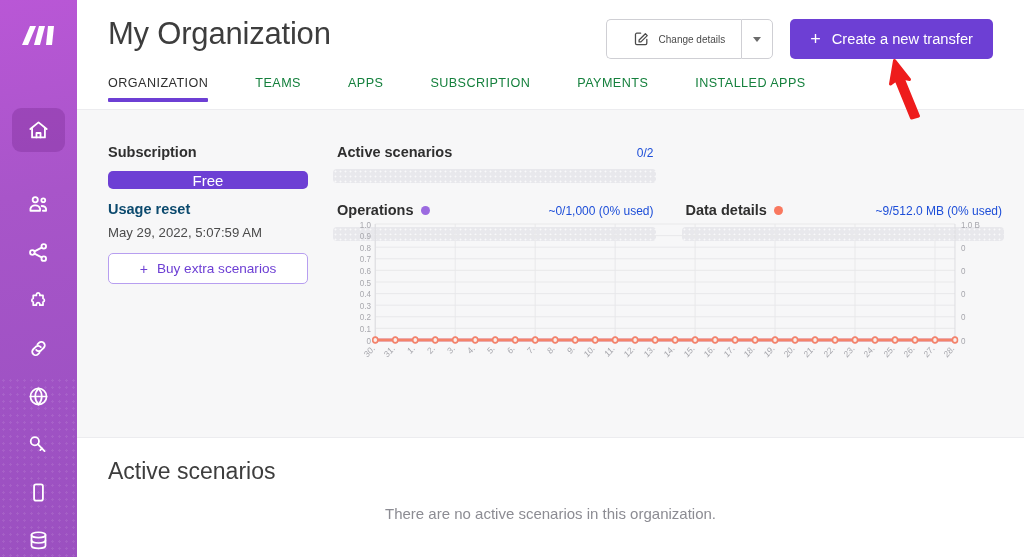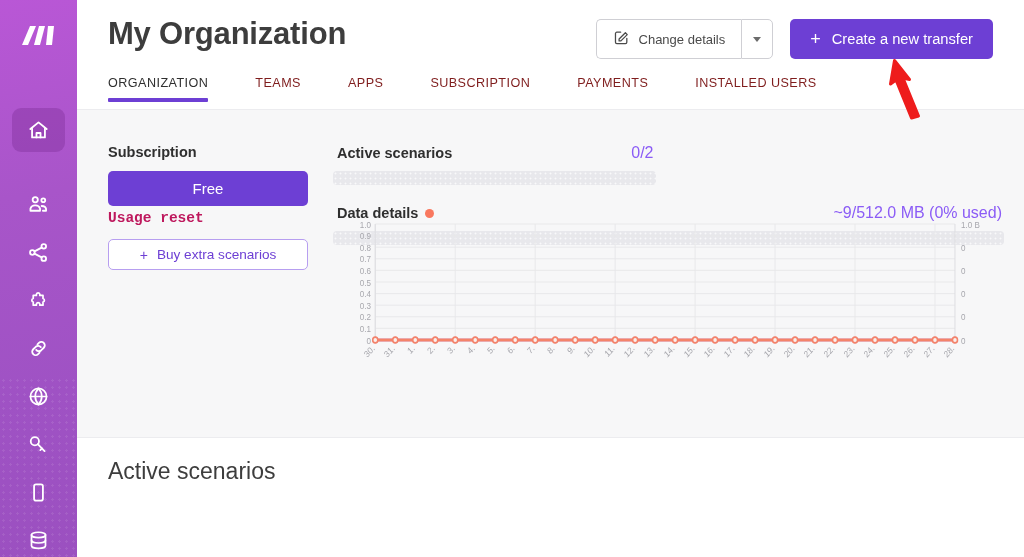--- a/index.html
+++ b/index.html
@@ -46,33 +46,33 @@
   .nav-item.active .pill { background: rgba(124, 46, 150, 0.38); }
   .nav-item svg { position: relative; z-index: 2; display:block; }
   .nav-gap { height: 26px; }
 
   
   .main { flex: 1 1 auto; height: 557px; position: relative; background:#ffffff; }
 
   .header { position: relative; height: 110px; background: #ffffff; }
   .page-title {
     position: absolute; left: 31px; top: 16px;
-    font-size: 31px; color: #3d3d3d; font-weight: 700;
+    font-size: 31px; color: #3d3d3d; font-weight: 400;
     letter-spacing: -0.2px;
   }
 
   .header-actions { position: absolute; right: 31px; top: 19px; display: flex; align-items: center; }
   .btn-group { display: flex; align-items: stretch; }
   .btn-change {
     display: flex; align-items: center; gap: 9px;
-    height: 40px; padding: 0 16px 0 16px;
+    height: 40px; padding: 0 16px 0 26px;
     background: #fff; border: 1px solid #cfcfd4;
     border-right: none;
     border-radius: 5px 0 0 5px;
-    font-size: 13px; color: #4a4a4a; cursor: pointer;
+    font-size: 10px; color: #4a4a4a; cursor: pointer;
   }
   .btn-caret {
     width: 32px; height: 40px;
     background: #fff; border: 1px solid #cfcfd4;
     border-radius: 0 5px 5px 0;
     display:flex; align-items:center; justify-content:center;
     cursor: pointer;
   }
   .caret-glyph { width:0;height:0;border-left:4.5px solid transparent;border-right:4.5px solid transparent;border-top:5px solid #6b6b6b;}
   .btn-create {
@@ -85,21 +85,21 @@
     cursor: pointer;
   }
   .plus-glyph { font-size: 18px; line-height: 1; font-weight: 400; }
 
   .tabs {
     position: absolute; left: 31px; top: 76px; right: 0;
     display: flex; align-items: flex-end; gap: 16px;
   }
   .tab {
     font-size: 12.6px; letter-spacing: 0.45px;
-    color: #7f1d1d; padding: 0 0 12px 0; margin-right: 31px;
+    color: #15803d; padding: 0 0 12px 0; margin-right: 31px;
     cursor: pointer; position: relative; white-space: nowrap;
   }
   .tab.active { color: #2f2f2f; }
   .tab.active::after {
     content:""; position:absolute; left:0; right:0; bottom:0;
     height: 4px; background: #6d3fd4; border-radius: 1px;
   }
   .tabs-rule {
     position: absolute; left:0; right:0; top: 109px; height:1px; background:#ececef;
   }
@@ -107,45 +107,45 @@
   
   .panel {
     position: absolute; left: 0; right: 0; top: 110px; bottom: 119px;
     background: #f7f7f8;
     border-bottom: 1px solid #ececef;
   }
 
   .sub-col { position: absolute; left: 31px; top: 34px; width: 200px; }
   .sub-head { font-size: 14.5px; font-weight: bold; color: #2f2f2f; }
   .plan-badge {
-    margin-top: 11px; height: 35px; border-radius: 5px;
+    margin-top: 11px; height: 18px; border-radius: 5px;
     background: #6d3fd4; color:#fff; font-size: 15px;
     display:flex; align-items:center; justify-content:center;
   }
-  .usage-head { margin-top: 4px; font-size: 14.5px; font-weight: bold; color:#be185d;font-family:Liberation Mono, monospace; }
+  .usage-head { margin-top: 12px; font-size: 14.5px; font-weight: bold; color:#0c4a6e; }
   .usage-date { margin-top: 8px; font-size: 13.2px; color: #4b4b4b; }
   .outline-btn {
     margin-top: 13px; height: 31px; border-radius: 5px;
     border: 1px solid #b79ef0; background: #fff;
     color: #6d3fd4; font-size: 13.6px; font-family: inherit;
     display:flex; align-items:center; justify-content:center; gap: 9px;
     cursor: pointer; width: 100%;
   }
   .outline-btn .g { font-size: 14px; line-height: 1; }
 
   .meters { position: absolute; left: 256px; right: 20px; top: 34px; }
   .meter-row { display: flex; gap: 26px; }
   .meter { flex: 1 1 0; min-width: 0; }
   .meter-top {
     display:flex; align-items: baseline; justify-content: space-between;
     padding: 0 2px 0 4px;
   }
   .meter-label { font-size: 14.5px; font-weight: bold; color:#2f2f2f; display:flex; align-items:center; gap:7px;}
   .dot { width: 9px; height: 9px; border-radius: 50%; display:inline-block; position:relative; top:0px;}
-  .meter-val { font-size: 16px; color: #8b5cf6; }
+  .meter-val { font-size: 12px; color: #1d4ed8; }
   .bar {
     margin-top: 9px; height: 14px; border-radius: 4px;
     background: #e8e8ec;
     background-image: radial-gradient(rgba(255,255,255,0.75) 0.85px, transparent 1.1px);
     background-size: 5px 5px;
   }
   .meter-spacer { height: 19px; }
 
   
   .chart-wrap { position: absolute; left: 272px; right: 20px; top: 108px; height: 150px; }
@@ -283,31 +283,32 @@
           <span>Create a new transfer</span>
         </button>
       </div>
 
       <div class="tabs">
         <div class="tab active">ORGANIZATION</div>
         <div class="tab">TEAMS</div>
         <div class="tab">APPS</div>
         <div class="tab">SUBSCRIPTION</div>
         <div class="tab">PAYMENTS</div>
-        <div class="tab">INSTALLED USERS</div>
+        <div class="tab">INSTALLED APPS</div>
       </div>
       <div class="tabs-rule"></div>
     </div>
 
     <div class="panel">
 
       <div class="sub-col">
         <div class="sub-head">Subscription</div>
         <div class="plan-badge">Free</div>
         <div class="usage-head">Usage reset</div>
+        <div class="usage-date">May 29, 2022, 5:07:59 AM</div>
 
         <button class="outline-btn">
           <span class="g">+</span>
           <span>Buy extra scenarios</span>
         </button>
 
       </div>
 
       <div class="meters">
 
@@ -326,20 +327,30 @@
                 <div class="meter-label">&nbsp;</div>
                 <div class="meter-val">&nbsp;</div>
               </div>
             <div class="bar"></div>
           </div>
         </div>
 
         <div class="meter-spacer"></div>
 
         <div class="meter-row">
+          <div class="meter">
+            <div class="meter-top">
+              <div class="meter-label">
+                <span>Operations</span>
+                <span class="dot" style="background:#9b6ae0"></span>
+              </div>
+              <div class="meter-val">~0/1,000 (0% used)</div>
+            </div>
+            <div class="bar"></div>
+          </div>
 
           <div class="meter">
             <div class="meter-top">
               <div class="meter-label">
                 <span>Data details</span>
                 <span class="dot" style="background:#f9785f"></span>
               </div>
               <div class="meter-val">~9/512.0 MB (0% used)</div>
             </div>
             <div class="bar"></div>
@@ -479,20 +490,21 @@
             <text x="646.3448275862069" y="131" font-size="9.2" fill="#a7a7ad" text-anchor="end" font-family="&quot;Liberation Sans&quot;, sans-serif" transform="rotate(-45 646.3448275862069 131)">26.</text>
             <text x="669.1724137931035" y="131" font-size="9.2" fill="#a7a7ad" text-anchor="end" font-family="&quot;Liberation Sans&quot;, sans-serif" transform="rotate(-45 669.1724137931035 131)">27.</text>
             <text x="692" y="131" font-size="9.2" fill="#a7a7ad" text-anchor="end" font-family="&quot;Liberation Sans&quot;, sans-serif" transform="rotate(-45 692 131)">28.</text>
           </svg>
       </div>
 
     </div>
 
     <div class="footer-sec">
       <div class="footer-title">Active scenarios</div>
+      <div class="footer-empty">There are no active scenarios in this organization.</div>
     </div>
 
   </div>
 
   <svg class="annot" viewBox="0 0 1024 557">
     <g>
       <path d="M918.5 116 L903 78 L909.5 79.5 L894.5 60.5 L890.5 84 L896 80 L911.5 118 Z" fill="#ee1c1c" stroke="#ee1c1c" stroke-width="3" stroke-linejoin="round"></path>
     </g>
   </svg>
 

